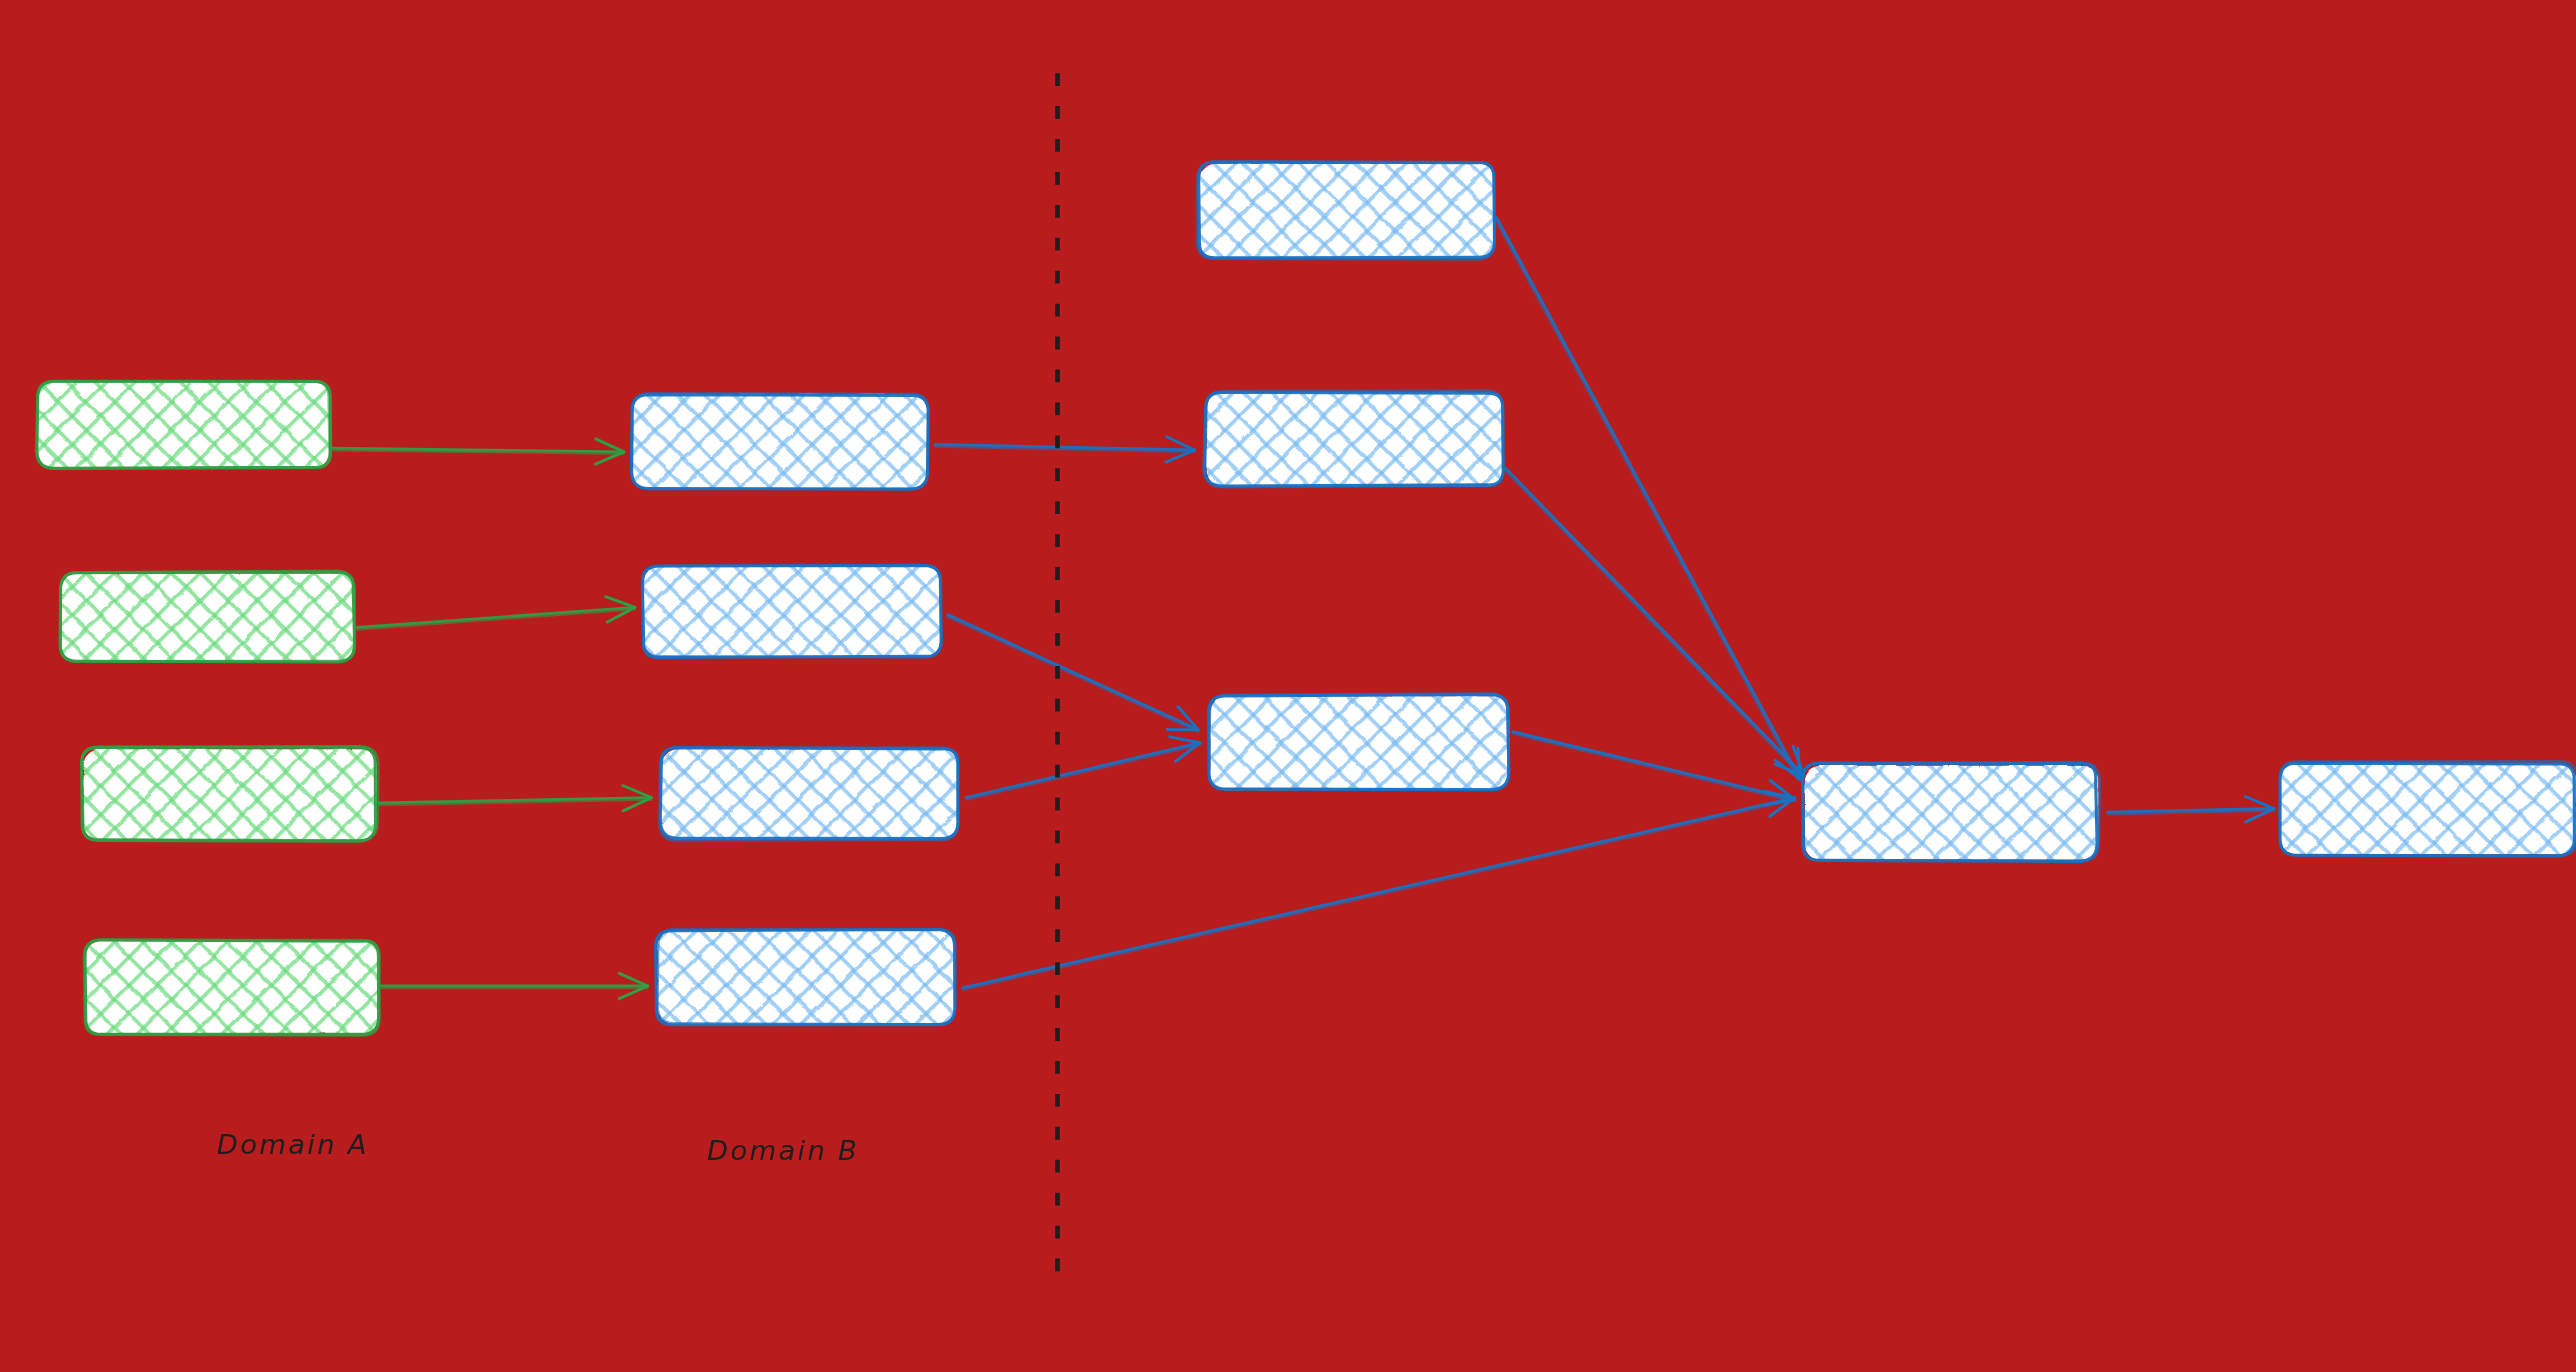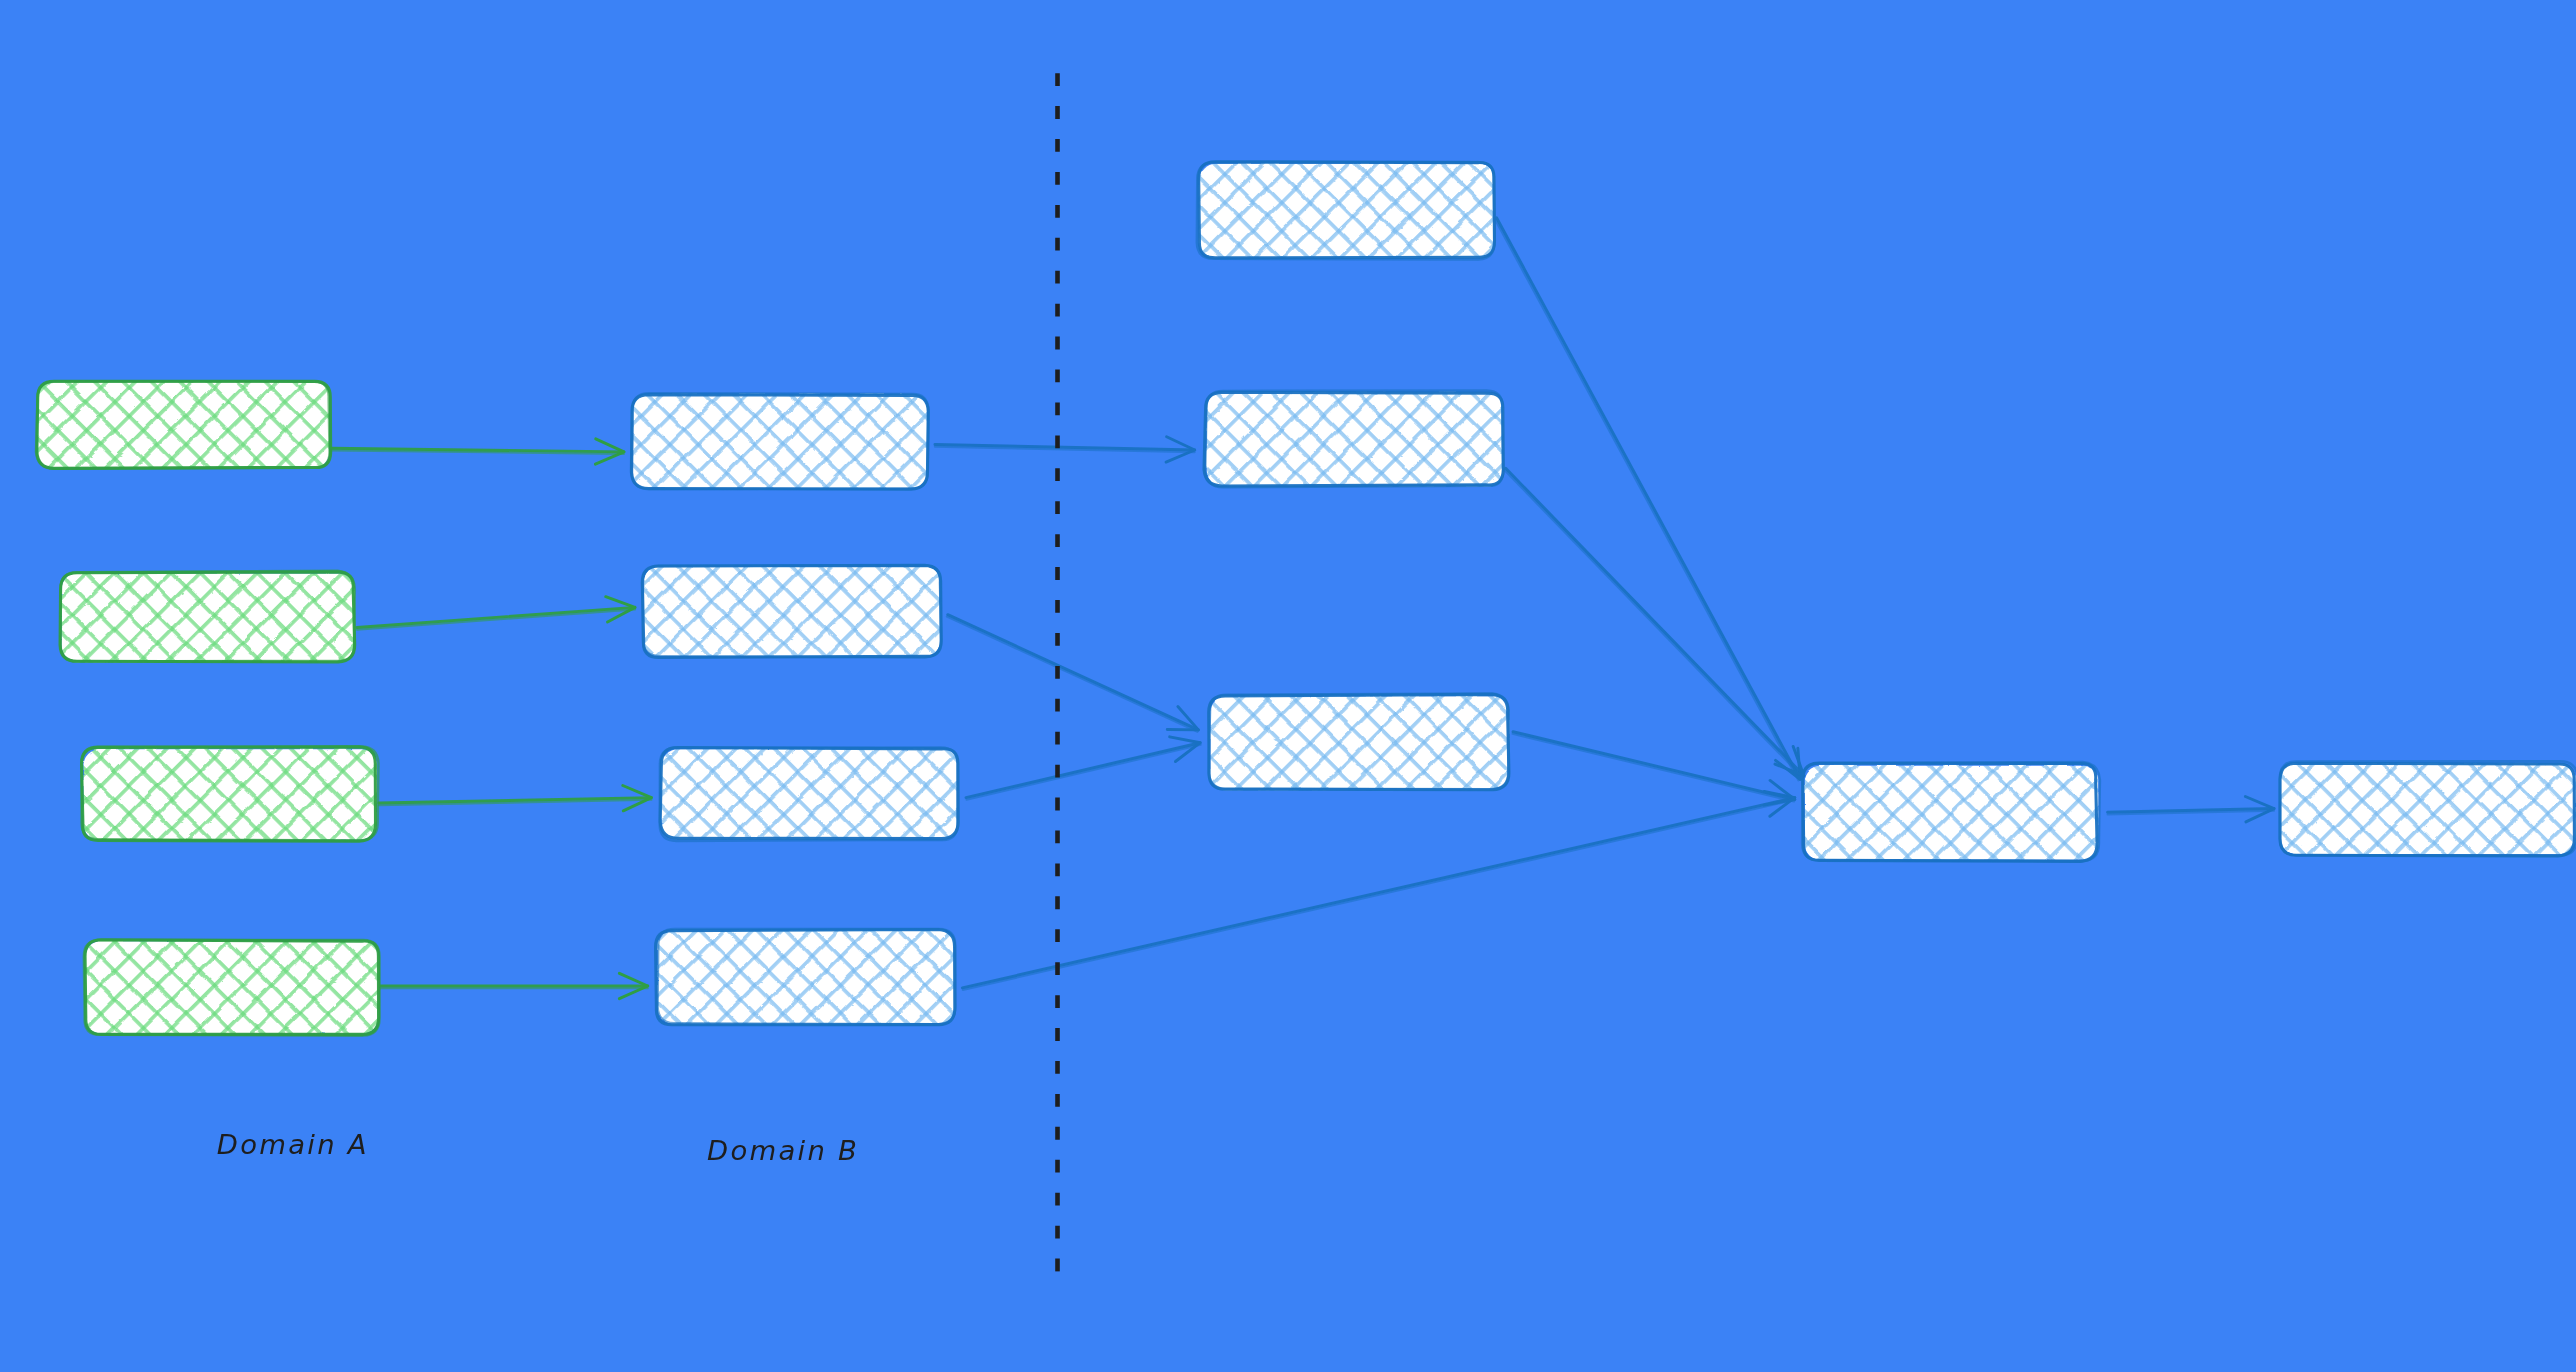--- a/index.html
+++ b/index.html
@@ -10,21 +10,21 @@
   body {
     width: 2576px;
     height: 1372px;
     overflow: hidden;
     font-family: "DejaVu Sans", sans-serif;
   }
   #canvas-root {
     position: relative;
     width: 2576px;
     height: 1372px;
-    background: #3b82f6;
+    background: #b91c1c;
   }
   #diagram-svg {
     position: absolute;
     top: 0;
     left: 0;
     width: 2576px;
     height: 1372px;
     display: block;
   }
   .domain-label {

